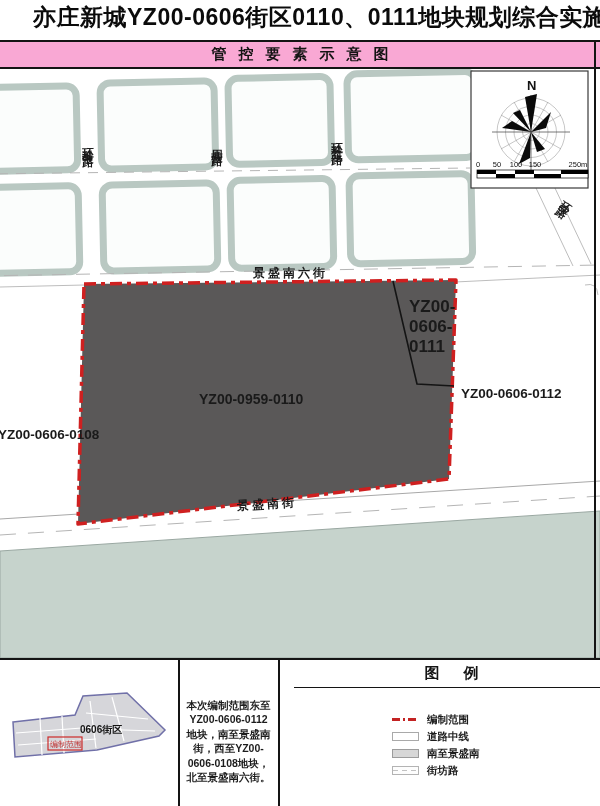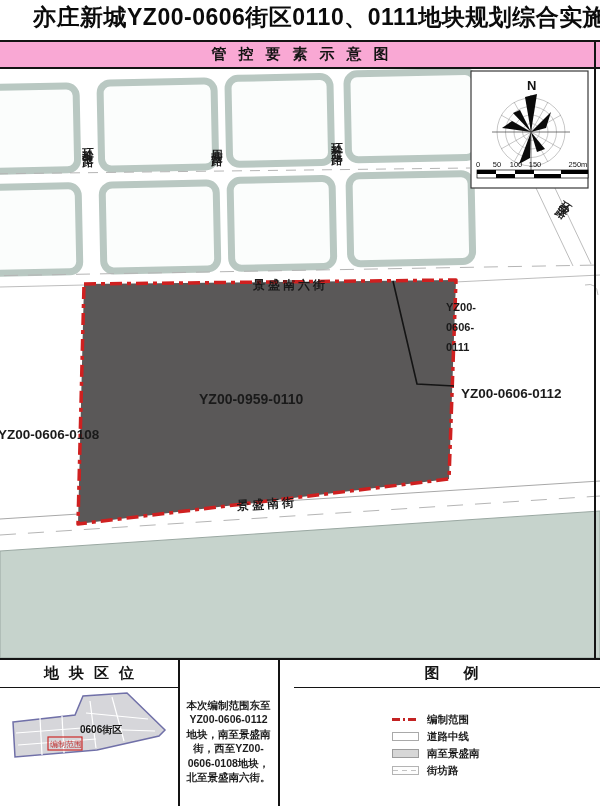--- a/index.html
+++ b/index.html
@@ -151,40 +151,37 @@
         <rect x="496" y="105" width="19" height="4" fill="#000"></rect>
         <rect x="534" y="105" width="27" height="4" fill="#000"></rect>
       </g>
     </g>
   </svg>
 
   <div class="maplabel vroad" style="left:80px;top:69px;">环科中路</div>
   <div class="maplabel vroad" style="left:209px;top:71px;">周营路</div>
   <div class="maplabel vroad" style="left:329px;top:64px;">环科东二路</div>
   <div class="maplabel vroad" style="left:563px;top:126px;transform:rotate(36deg);font-size:11px;">环宇路</div>
-  <div class="maplabel hroad" style="left:253px;top:208px;">景盛南六街</div>
+  <div class="maplabel hroad" style="left:253px;top:196px;">景盛南六街</div>
   <div class="maplabel hroad" style="left:237px;top:427px;transform:rotate(-3.5deg);">景盛南街</div>
 
   <div class="maplabel parcel-label" style="left:199px;top:322px;font-size:14px;">YZ00-0959-0110</div>
-  <div class="maplabel parcel-label" style="left:409px;top:228px;font-size:11px;line-height:20px;margin-left:37px;">
+  <div class="maplabel parcel-label" style="left:409px;top:228px;font-size:17px;line-height:20px;">
     <div>YZ00-</div>
     <div>0606-</div>
     <div>0111</div>
   </div>
   <div class="maplabel parcel-label" style="left:461px;top:317px;font-size:13.5px;">YZ00-0606-0112</div>
   <div class="maplabel parcel-label" style="left:-2px;top:358px;font-size:13.5px;">YZ00-0606-0108</div>
 </div>
 
 <div class="page-right-border"></div>
 
 <div class="footer">
 
-  <div class="fheader" style="left:0;width:178px;">
-    <span>地块区位</span>
-  </div>
   <svg width="178" height="118" viewBox="0 0 178 118" style="position:absolute;left:0;top:29px;">
     <polygon points="13,33 75,26 83,7 127,4 165,41 159,47 97,61 15,68" fill="#d6d6da" stroke="#7070a8" stroke-width="1.5"></polygon>
     <g stroke="#ffffff" stroke-width="1.2">
       <line x1="16" y1="44" x2="95" y2="38"></line>
       <line x1="18" y1="56" x2="96" y2="50"></line>
       <line x1="40" y1="29" x2="42" y2="66"></line>
       <line x1="62" y1="27" x2="64" y2="64"></line>
       <line x1="90" y1="12" x2="96" y2="59"></line>
       <line x1="112" y1="8" x2="124" y2="52"></line>
       <line x1="86" y1="24" x2="148" y2="30"></line>

